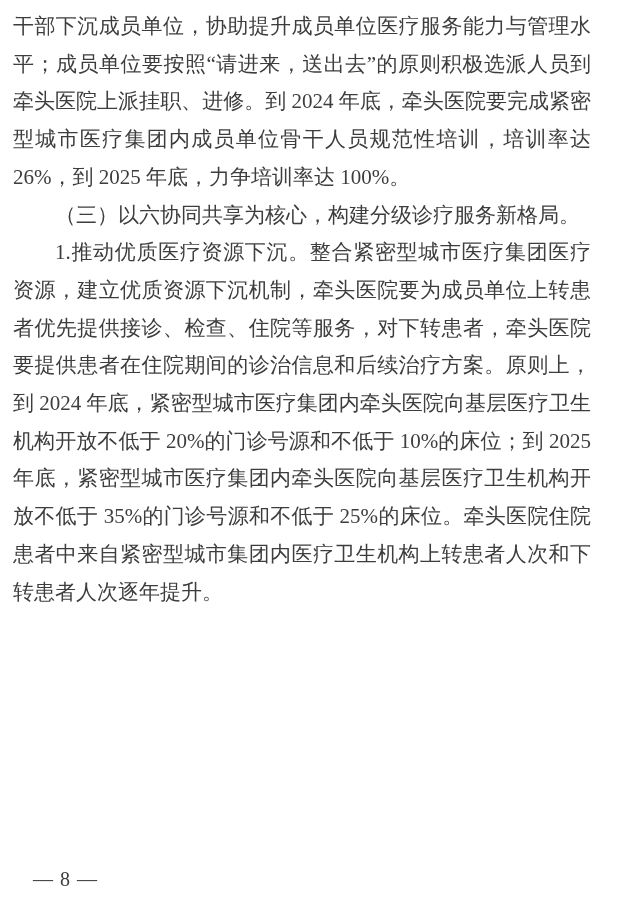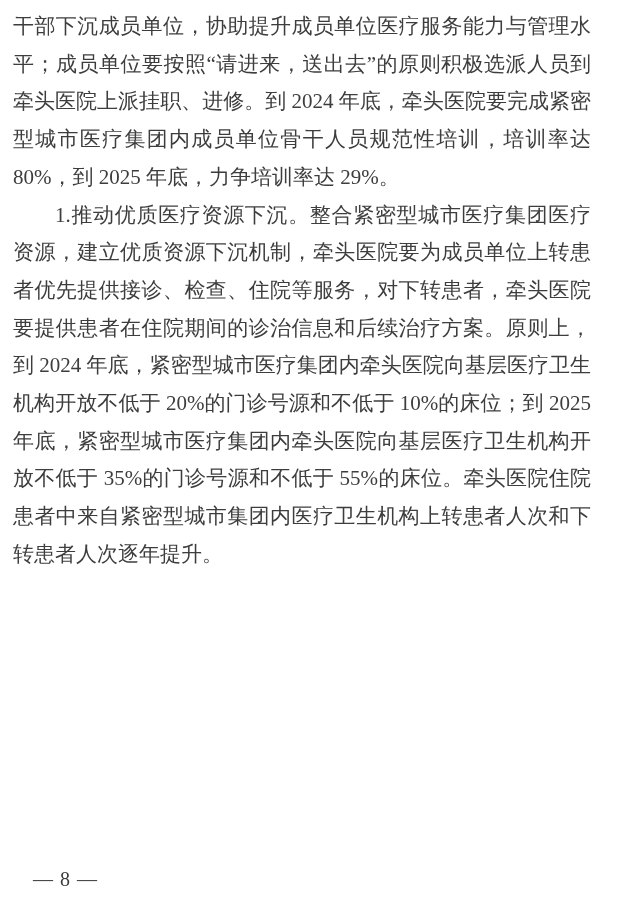--- a/index.html
+++ b/index.html
@@ -47,17 +47,18 @@
     line-height: 24px;
     color: #3d3d3d;
     letter-spacing: 1px;
   }
 </style>
 </head>
 <body>
 
 <div class="page">
   <div class="content">
-    <p>干部下沉成员单位，协助提升成员单位医疗服务能力与管理水平；成员单位要按照“请进来，送出去”的原则积极选派人员到牵头医院上派挂职、进修。到 2024 年底，牵头医院要完成紧密型城市医疗集团内成员单位骨干人员规范性培训，培训率达 80%，到 2025 年底，力争培训率达 29%。</p>
-    <p class="indent">1.推动优质医疗资源下沉。整合紧密型城市医疗集团医疗资源，建立优质资源下沉机制，牵头医院要为成员单位上转患者优先提供接诊、检查、住院等服务，对下转患者，牵头医院要提供患者在住院期间的诊治信息和后续治疗方案。原则上，到 2024 年底，紧密型城市医疗集团内牵头医院向基层医疗卫生机构开放不低于 20%的门诊号源和不低于 10%的床位；到 2025 年底，紧密型城市医疗集团内牵头医院向基层医疗卫生机构开放不低于 35%的门诊号源和不低于 55%的床位。牵头医院住院患者中来自紧密型城市集团内医疗卫生机构上转患者人次和下转患者人次逐年提升。</p>
+    <p>干部下沉成员单位，协助提升成员单位医疗服务能力与管理水平；成员单位要按照“请进来，送出去”的原则积极选派人员到牵头医院上派挂职、进修。到 2024 年底，牵头医院要完成紧密型城市医疗集团内成员单位骨干人员规范性培训，培训率达 26%，到 2025 年底，力争培训率达 100%。</p>
+    <p class="indent section-heading">（三）以六协同共享为核心，构建分级诊疗服务新格局。</p>
+    <p class="indent">1.推动优质医疗资源下沉。整合紧密型城市医疗集团医疗资源，建立优质资源下沉机制，牵头医院要为成员单位上转患者优先提供接诊、检查、住院等服务，对下转患者，牵头医院要提供患者在住院期间的诊治信息和后续治疗方案。原则上，到 2024 年底，紧密型城市医疗集团内牵头医院向基层医疗卫生机构开放不低于 20%的门诊号源和不低于 10%的床位；到 2025 年底，紧密型城市医疗集团内牵头医院向基层医疗卫生机构开放不低于 35%的门诊号源和不低于 25%的床位。牵头医院住院患者中来自紧密型城市集团内医疗卫生机构上转患者人次和下转患者人次逐年提升。</p>
   </div>
   <div class="page-footer">— 8 —</div>
 </div>
 
 </body></html>

